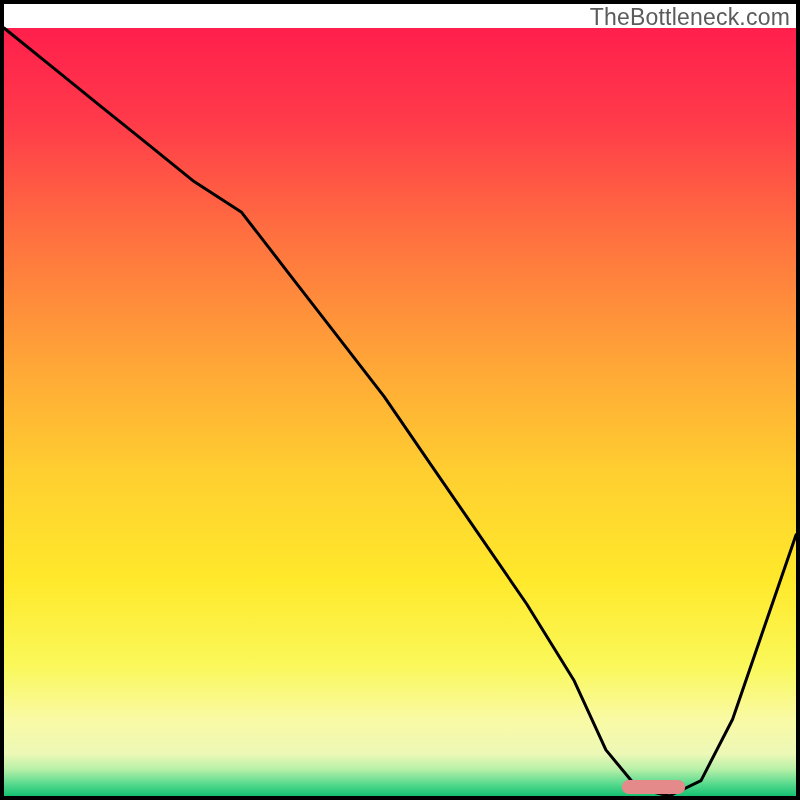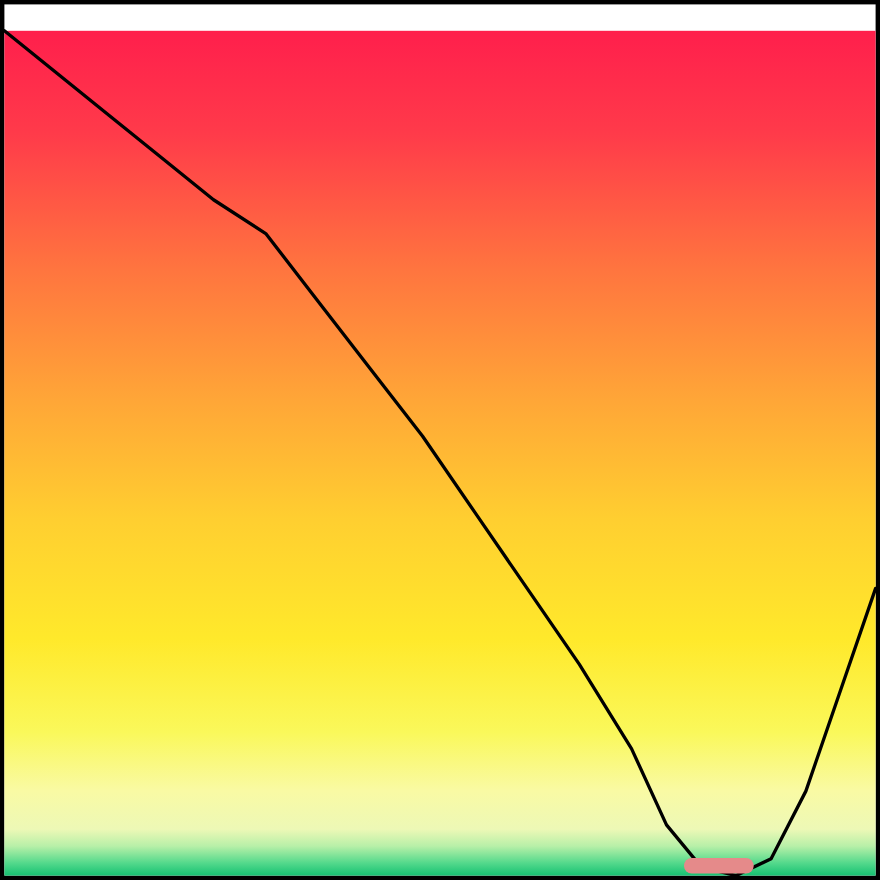--- a/index.html
+++ b/index.html
@@ -55,13 +55,14 @@
 
     <rect x="2" y="2" width="796" height="796" fill="none" stroke="#000000" stroke-width="4"></rect>
 
     <rect x="4" y="28" width="792" height="768" fill="url(#bg-grad)"></rect>
 
     <polyline id="curve-line" fill="none" stroke="#000000" stroke-width="3" stroke-linecap="round" stroke-linejoin="round" points="4.0,28.0 51.5,66.4 99.0,104.8 146.6,143.2 194.1,181.6 241.6,212.3 289.1,273.8 336.6,335.2 384.2,396.6 431.7,465.8 479.2,534.9 526.7,604.0 574.2,680.8 605.9,749.9 637.6,788.3 669.3,796.0 701.0,780.6 732.6,719.2 764.3,627.0 796.0,534.9"></polyline>
 
     <rect id="optimal-marker" rx="7" ry="7" height="14" x="621.8" width="63.4" y="780.0" fill="#e58a8a"></rect>
   </svg>
 
+  <div class="watermark">TheBottleneck.com</div>
 </div>
 
 </body></html>

